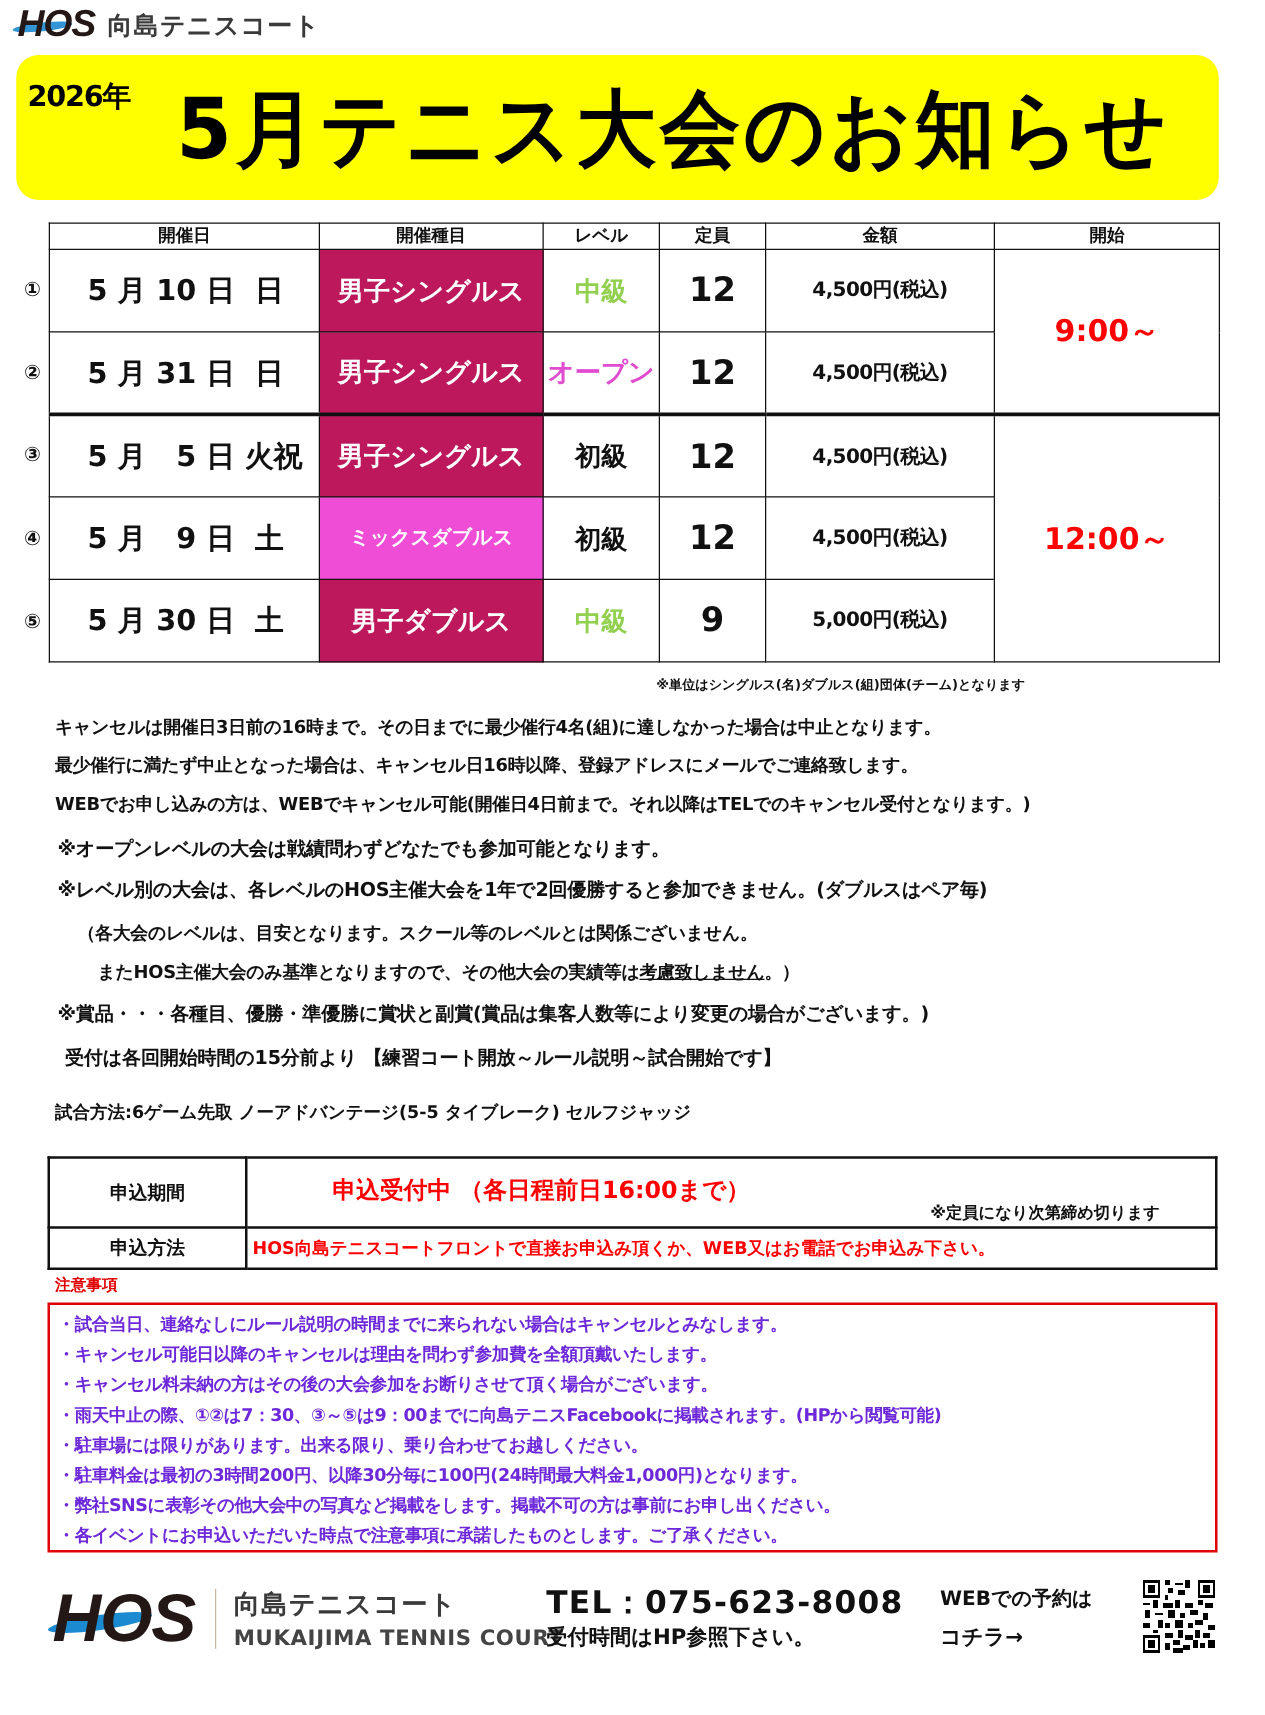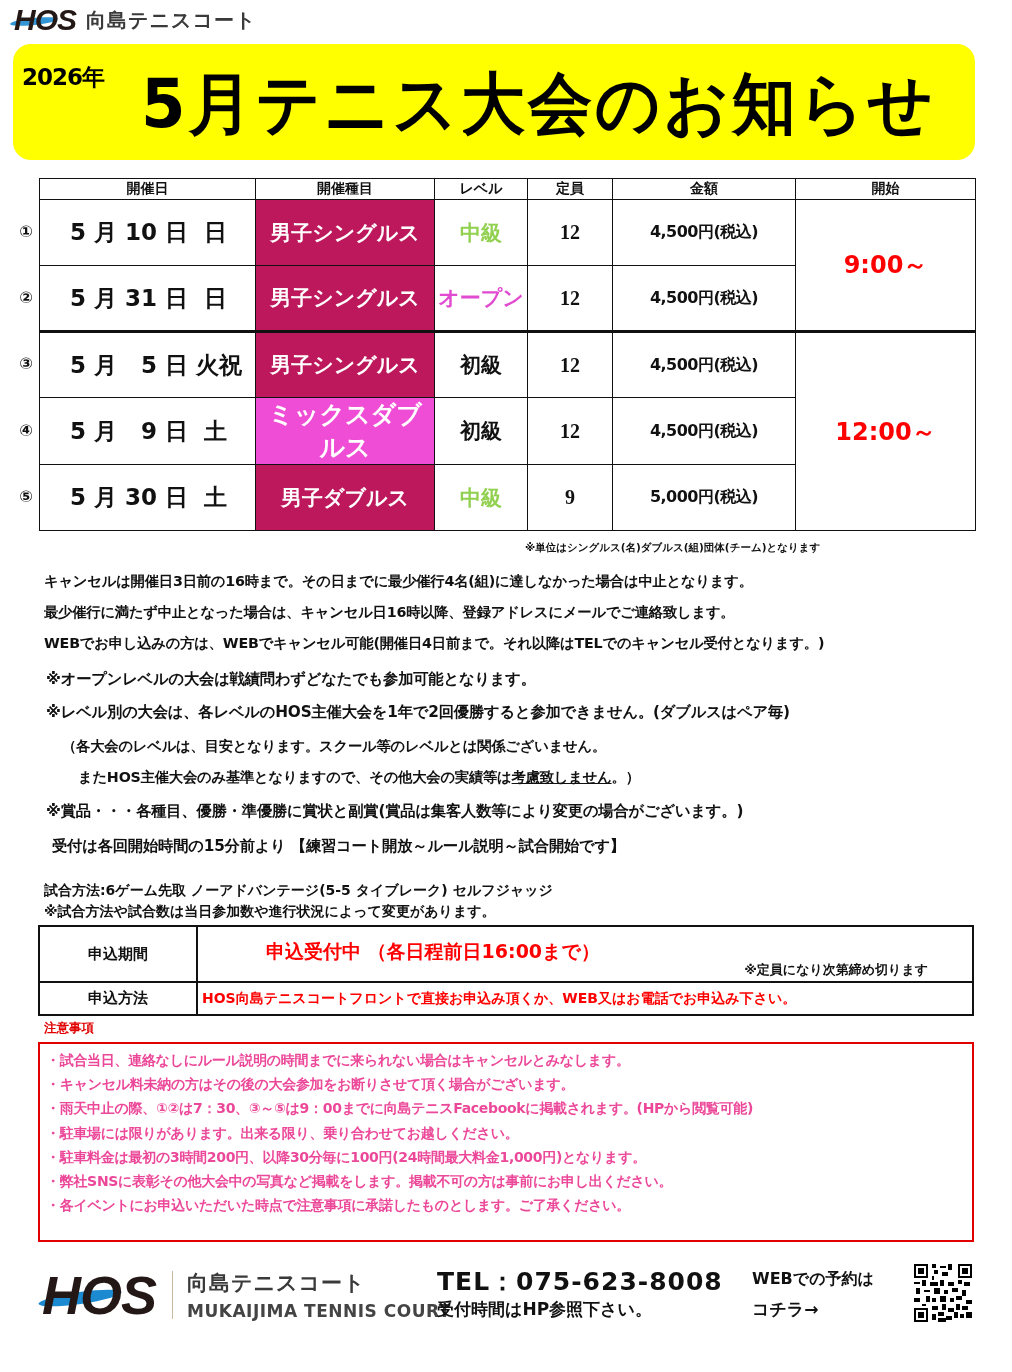--- a/index.html
+++ b/index.html
@@ -23,21 +23,21 @@
   
   .sched { left: 39px; top: 178px; width: 936px; border-collapse: collapse; table-layout: fixed; }
   .sched th, .sched td { border: 1.5px solid #111; text-align: center; vertical-align: middle; padding: 0; }
   .sched th { height: 21px; font-size: 14px; font-weight: bold; }
   .sched td { height: 66px; font-size: 22px; font-weight: 900; }
   .sched td.date { text-align: left; padding-left: 30px; white-space: pre; font-size: 23px; letter-spacing: 0px; }
   .sched td.event { color: #fff; font-size: 21px; letter-spacing: 0px; }
   .sched td.event.blue { background: #be185d; }
   .sched td.event.pink { background: #f04dd6; }
   .sched td.level { font-size: 21px; }
-  .sched td.cap { font-size: 20px; font-family: Liberation Serif, serif; }
+  .sched td.cap { font-size: 27px; }
   .sched td.price { font-size: 16px; letter-spacing: -0.5px; }
   .sched td.start { color: #ff0000; font-size: 24px; }
   .sched tr.group-break td { border-top: 3px solid #111; }
   .row-num { position: absolute; left: 16px; font-size: 16px; font-weight: bold; width: 20px; text-align: center; }
 
   .unit-note { left: 525px; top: 541px; font-size: 10.5px; font-weight: bold; }
 
   
   .info { left: 44px; font-size: 14.3px; font-weight: bold; white-space: nowrap; letter-spacing: -0.2px; }
   .info.big { font-size: 15.3px; }
@@ -52,21 +52,21 @@
   .apply tr.r1 td { height: 56px; }
   .apply tr.r2 td { height: 33px; }
   .apply td.val { color: #ff0000; padding-left: 4px; position: relative; }
   .apply .period { position: absolute; left: 68px; top: 12px; font-size: 19px; color: #ff0000; }
   .apply .close-note { position: absolute; right: 44px; bottom: 2px; font-size: 13px; color: #111; }
   .apply .method { font-size: 14px; color: #ff0000; }
 
   
   .caution-title { left: 44px; top: 1020px; font-size: 12.5px; color: #e00000; font-weight: bold; text-align: center; }
   .caution { left: 38px; top: 1042px; width: 936px; height: 200px; border: 2.5px solid #e00000; padding: 4px 0 0 6px; }
-  .caution li { list-style: none; color: #ec4899; font-size: 14px; line-height: 24.2px; white-space: nowrap; letter-spacing: -0.3px; }
+  .caution li { list-style: none; color: #6d28d9; font-size: 14px; line-height: 24.2px; white-space: nowrap; letter-spacing: -0.3px; }
 
   
   .footer-logo { left: 42px; top: 1264px; display: flex; align-items: center; }
   .footer-logo .hos-logo { font-size: 54px; line-height: 62px; }
   .footer-logo .hos-logo .wave { top: 28px; width: 84px; height: 12px; transform: rotate(-8deg); }
   .footer-logo .divider { width: 1px; height: 48px; background: #c9b9a0; margin: 0 14px 0 16px; }
   .footer-logo .name-jp { font-size: 21px; color: #3a3a3a; font-weight: bold; letter-spacing: 1px; }
   .footer-logo .name-en { font-size: 17px; color: #444; font-weight: bold; letter-spacing: 0.5px; margin-top: 4px; }
   .tel { left: 437px; top: 1265px; font-size: 25px; font-weight: 900; letter-spacing: 1px; }
   .tel-note { left: 437px; top: 1298px; font-size: 17px; font-weight: bold; }
@@ -134,21 +134,21 @@
     <tr class="group-break">
       <td class="date">5 月   5 日 火祝</td>
       <td class="event blue">男子シングルス</td>
       <td class="level">初級</td>
       <td class="cap">12</td>
       <td class="price">4,500円(税込)</td>
       <td class="start" rowspan="3">12:00～</td>
     </tr>
     <tr>
       <td class="date">5 月   9 日  土</td>
-      <td class="event pink" style="font-size:25px">ミックスダブルス</td>
+      <td class="event pink" style="font-size:16px">ミックスダブルス</td>
       <td class="level">初級</td>
       <td class="cap">12</td>
       <td class="price">4,500円(税込)</td>
     </tr>
     <tr>
       <td class="date">5 月 30 日  土</td>
       <td class="event blue">男子ダブルス</td>
       <td class="level" style="color:#92d050">中級</td>
       <td class="cap">9</td>
       <td class="price">5,000円(税込)</td>
@@ -165,21 +165,20 @@
 <div class="abs info big" style="top:702px; left:46px">※レベル別の大会は、各レベルのHOS主催大会を1年で2回優勝すると参加できません。(ダブルスはペア毎)</div>
 <div class="abs info" style="top:737px; left:62px">（各大会のレベルは、目安となります。スクール等のレベルとは関係ございません。</div>
 <div class="abs info" style="top:768px; left:78px">
   <span>またHOS主催大会のみ基準となりますので、その他大会の実績等は</span><span class="u">考慮致しません</span><span>。）</span>
 </div>
 <div class="abs info big" style="top:801px; left:46px">※賞品・・・各種目、優勝・準優勝に賞状と副賞(賞品は集客人数等により変更の場合がございます。)</div>
 <div class="abs info big" style="top:836px; left:52px">受付は各回開始時間の15分前より 【練習コート開放～ルール説明～試合開始です】</div>
 
 <div class="abs match-lines">
   <div>試合方法:6ゲーム先取 ノーアドバンテージ(5-5 タイブレーク) セルフジャッジ</div>
-  <div>※試合方法や試合数は当日参加数や進行状況によって変更があります。</div>
 </div>
 
 <table class="abs apply">
   <tbody>
       <tr class="r1">
     <td class="lbl">申込期間</td>
     <td class="val">
       <span class="period">申込受付中 （各日程前日16:00まで）</span>
       <span class="close-note">※定員になり次第締め切ります</span>
     </td>
@@ -187,20 +186,21 @@
   <tr class="r2">
     <td class="lbl">申込方法</td>
     <td class="val method">HOS向島テニスコートフロントで直接お申込み頂くか、WEB又はお電話でお申込み下さい。</td>
   </tr>
 </tbody>
   </table>
 
 <div class="abs caution-title">注意事項</div>
 <ul class="abs caution">
   <li>・試合当日、連絡なしにルール説明の時間までに来られない場合はキャンセルとみなします。</li>
+  <li>・キャンセル可能日以降のキャンセルは理由を問わず参加費を全額頂戴いたします。</li>
   <li>・キャンセル料未納の方はその後の大会参加をお断りさせて頂く場合がございます。</li>
   <li>・雨天中止の際、①②は7：30、③～⑤は9：00までに向島テニスFacebookに掲載されます。(HPから閲覧可能)</li>
   <li>・駐車場には限りがあります。出来る限り、乗り合わせてお越しください。</li>
   <li>・駐車料金は最初の3時間200円、以降30分毎に100円(24時間最大料金1,000円)となります。</li>
   <li>・弊社SNSに表彰その他大会中の写真など掲載をします。掲載不可の方は事前にお申し出ください。</li>
   <li>・各イベントにお申込いただいた時点で注意事項に承諾したものとします。ご了承ください。</li>
 </ul>
 
 <div class="abs footer-logo">
   <div class="hos-logo">

